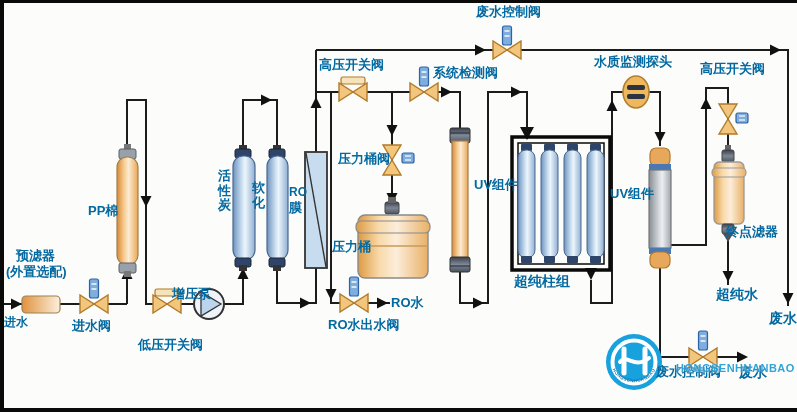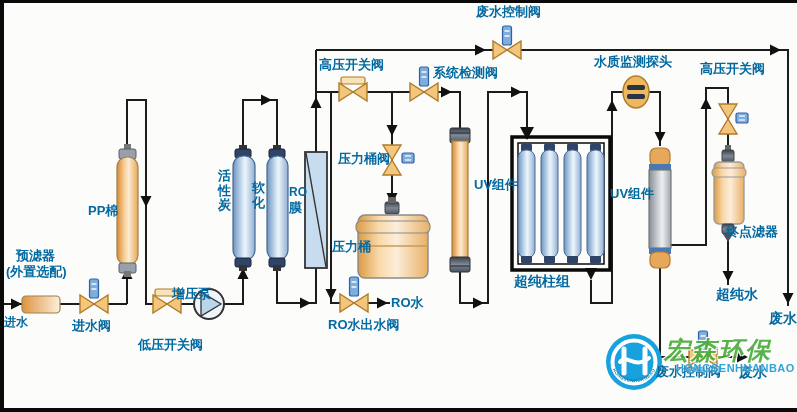--- a/index.html
+++ b/index.html
@@ -308,16 +308,15 @@
 <div class="lbl lbl-md" style="left:514px;top:274px;">超纯柱组</div>
 <div class="lbl" style="left:594px;top:55px;">水质监测探头</div>
 <div class="lbl" style="left:610px;top:187px;">UV组件</div>
 <div class="lbl" style="left:700px;top:62px;">高压开关阀</div>
 <div class="lbl" style="left:726px;top:225px;">终点滤器</div>
 <div class="lbl lbl-md" style="left:716px;top:287px;">超纯水</div>
 <div class="lbl lbl-md" style="left:769px;top:311px;">废水</div>
 <div class="lbl" style="left:656px;top:365px;">废水控制阀</div>
 <div class="lbl lbl-md" style="left:739px;top:365px;">废水</div>
 
-<div class="wm-cn">宏森环保</div>
 <div class="wm-en">HONGSENHUANBAO</div>
 
 </div>
 
 </body></html>

